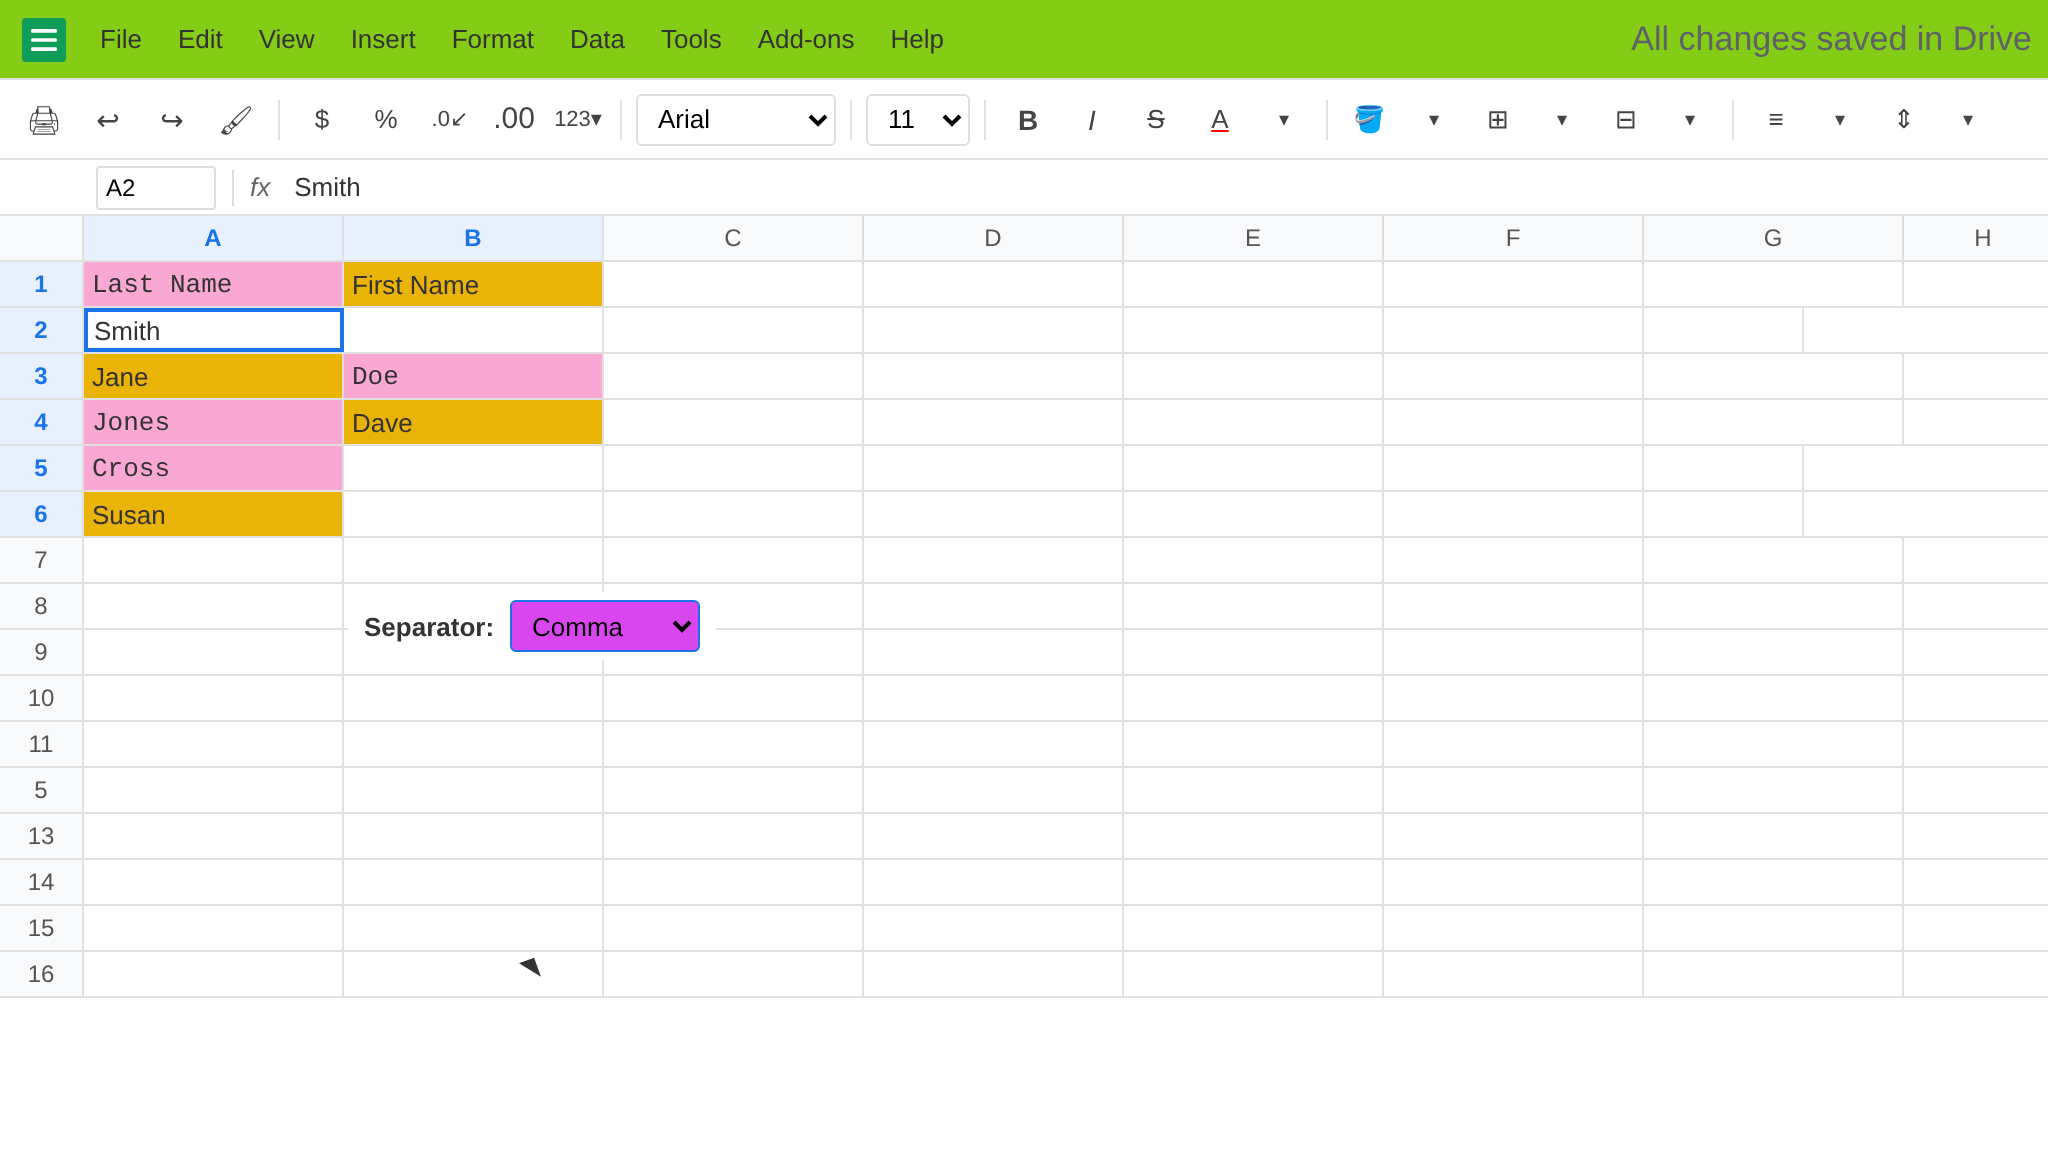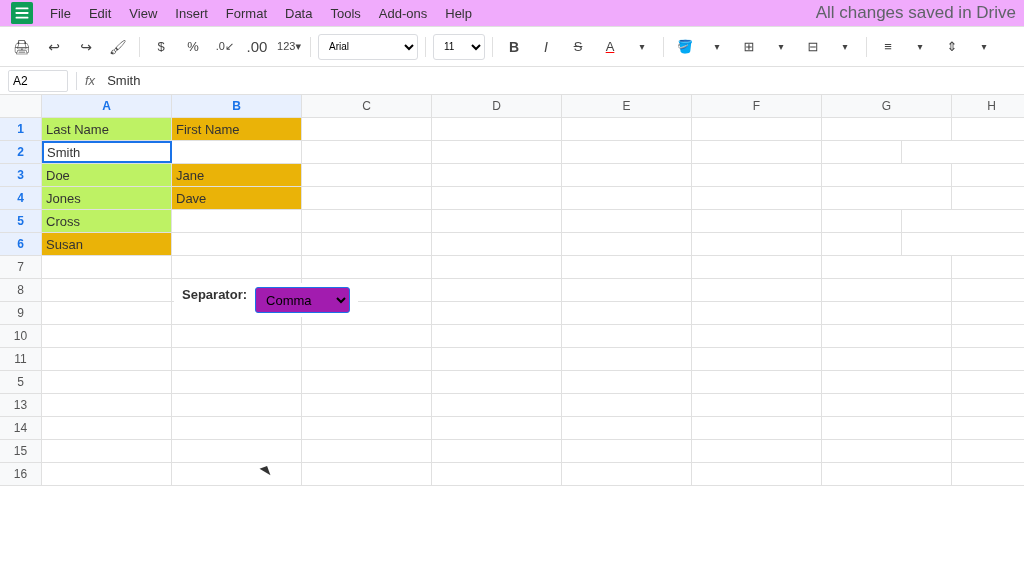--- a/index.html
+++ b/index.html
@@ -2,22 +2,22 @@
 <html><head>
   <meta charset="utf-8">
   <style>
     * { margin: 0; padding: 0; box-sizing: border-box; }
     body { font-family: Arial, sans-serif; font-size: 13px; background: #fff; overflow: hidden; width: 1024px; height: 580px; }
 
     
     #menu-bar {
       display: flex;
       align-items: center;
-      height: 27px;
-      background: #f0abfc;
+      height: 40px;
+      background: #84cc16;
       border-bottom: 1px solid #e0e0e0;
       padding: 0 8px;
     }
     .app-icon {
       width: 28px; height: 28px; margin-right: 6px;
       display: flex; align-items: center; justify-content: center;
     }
     .app-icon svg { width: 22px; height: 22px; }
     .menu-items { display: flex; gap: 2px; }
     .menu-item {
@@ -45,21 +45,21 @@
     }
     .toolbar-btn {
       width: 28px; height: 28px;
       display: flex; align-items: center; justify-content: center;
       border-radius: 3px; cursor: pointer; color: #444;
       font-size: 14px; border: none; background: none;
     }
     .toolbar-separator { width: 1px; height: 20px; background: #e0e0e0; margin: 0 3px; }
     .toolbar-select {
       height: 26px; border: 1px solid #dadce0; border-radius: 3px;
-      padding: 0 6px; font-size: 10px; cursor: pointer; background: #fff;
+      padding: 0 6px; font-size: 13px; cursor: pointer; background: #fff;
     }
     .font-name-select { width: 100px; }
     .font-size-select { width: 52px; }
     .toolbar-btn-bold { font-weight: bold; font-size: 14px; }
     .toolbar-btn-italic { font-style: italic; font-size: 14px; }
     .toolbar-btn-strike { text-decoration: line-through; font-size: 13px; }
 
     
     #formula-bar {
       display: flex;
@@ -67,21 +67,21 @@
       height: 28px;
       border-bottom: 1px solid #e0e0e0;
       padding: 0 8px;
       gap: 8px;
     }
     .fx-label { font-size: 13px; color: #666; font-style: italic; margin-right: 4px; }
     .cell-ref-box {
       width: 60px; height: 22px;
       border: 1px solid #dadce0; border-radius: 2px;
       font-size: 12px; padding: 0 4px;
-      display: flex; align-items: center;
+      display: flex; align-items: center; margin-left: 40px;
     }
     .formula-divider { width: 1px; height: 18px; background: #dadce0; }
     .formula-content { flex: 1; font-size: 13px; color: #333; }
 
     
     #sheet-area {
       display: flex;
       flex-direction: column;
       overflow: hidden;
     }
@@ -127,21 +127,21 @@
       height: 22px;
       display: flex; align-items: center;
       padding: 0 4px;
       font-size: 13px;
       color: #333;
       border-right: 1px solid #e0e0e0;
       overflow: hidden;
       white-space: nowrap;
       cursor: cell;
     }
-    .cell.selected-col-a { background: #bef264; }
+    .cell.selected-col-a { background: #f9a8d4; font-family: Liberation Mono, monospace; }
     .cell.selected-col-b { background: #eab308; }
     .cell.active-cell { border: 2px solid #1a73e8 !important; background: #fff; padding: 0 3px; }
     .cell.header-row { font-weight: normal; color: #333; }
 
     
     .col-a { width: 130px; min-width: 130px; }
     .col-b { width: 130px; min-width: 130px; }
     .col-c { width: 130px; min-width: 130px; }
     .col-d { width: 130px; min-width: 130px; }
     .col-e { width: 130px; min-width: 130px; }
@@ -151,35 +151,36 @@
 
     
     .separator-row {
       position: relative;
     }
     .separator-popup {
       position: absolute;
       left: 174px;
       top: 4px;
       display: flex;
+      align-items: center;
       gap: 8px;
       background: #fff;
       padding: 4px 8px;
       border: none;
       font-size: 13px;
       z-index: 10;
     }
     .separator-label { font-weight: bold; color: #333; }
     .separator-select {
       height: 26px;
       border: 1.5px solid #1a73e8;
       border-radius: 3px;
       padding: 0 6px;
       font-size: 13px;
-      background: #a21caf;
+      background: #d946ef;
       cursor: pointer;
       min-width: 80px;
     }
 
     
     .cursor-indicator {
       position: absolute;
       left: 261px;
       top: 372px;
       width: 0; height: 0;
@@ -315,22 +316,22 @@
     <div class="cell col-c"></div>
     <div class="cell col-d"></div>
     <div class="cell col-e"></div>
     <div class="cell col-f"></div>
     <div class="cell col-g"></div>
     <div class="cell col-h"></div>
   </div>
 
   <div class="sheet-row">
     <div class="row-num selected">3</div>
+    <div class="cell col-b selected-col-b">Jane</div>
     <div class="cell col-a selected-col-a">Doe</div>
-    <div class="cell col-b selected-col-b">Jane</div>
     <div class="cell col-c"></div>
     <div class="cell col-d"></div>
     <div class="cell col-e"></div>
     <div class="cell col-f"></div>
     <div class="cell col-g"></div>
     <div class="cell col-h"></div>
   </div>
 
   <div class="sheet-row">
     <div class="row-num selected">4</div>

